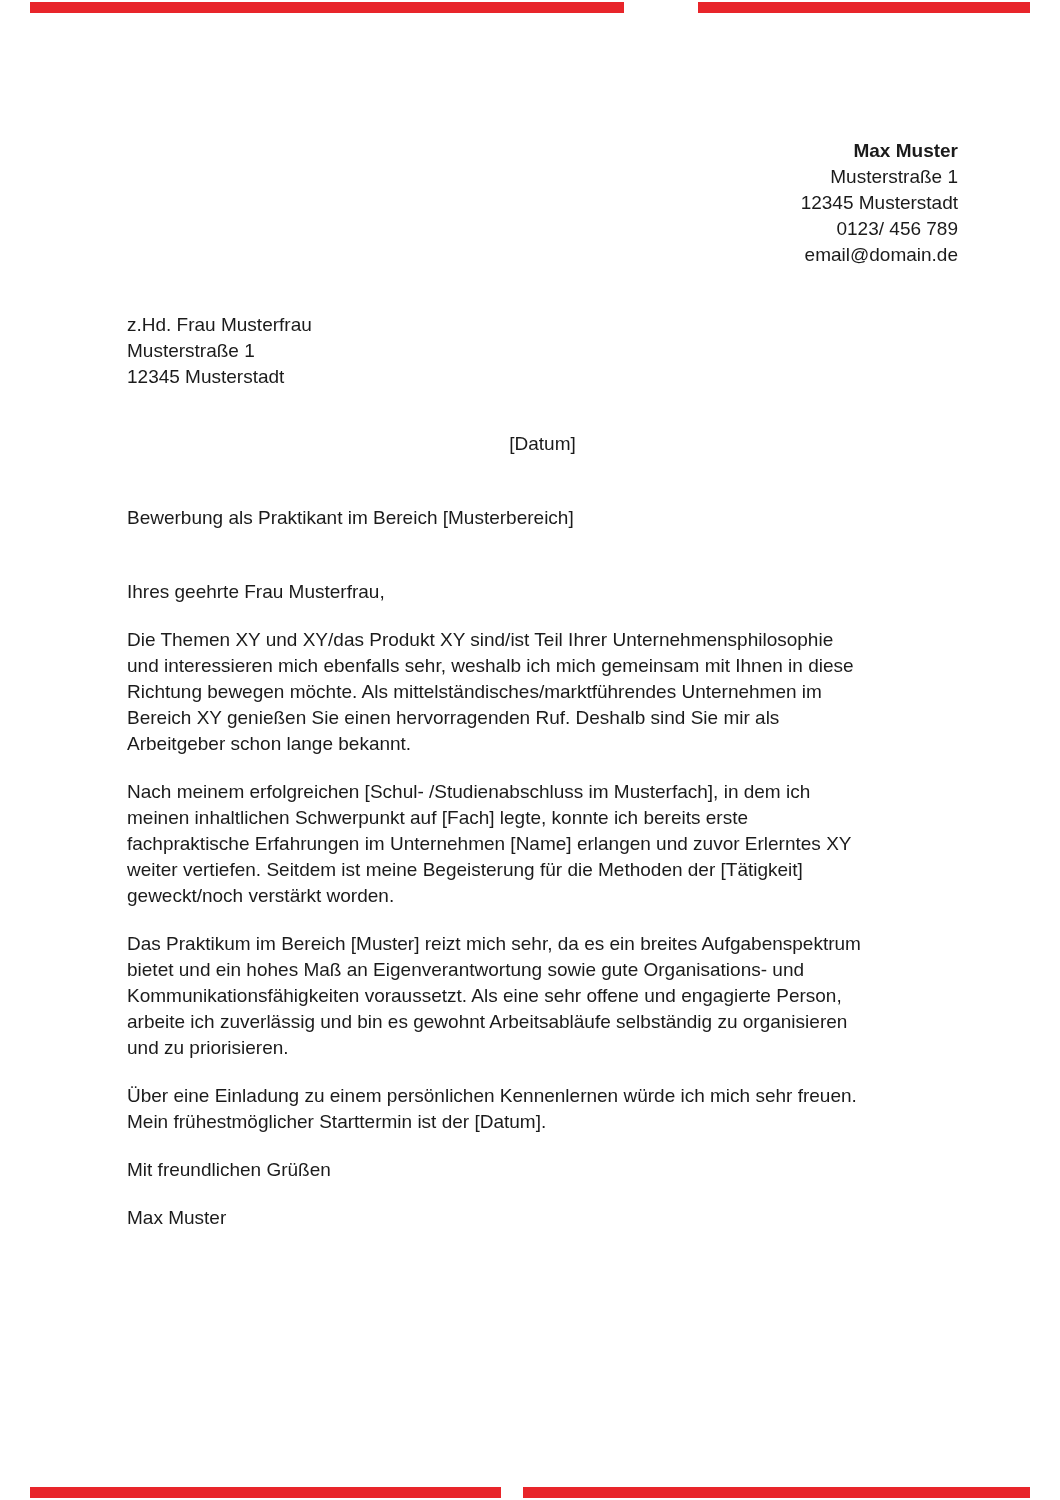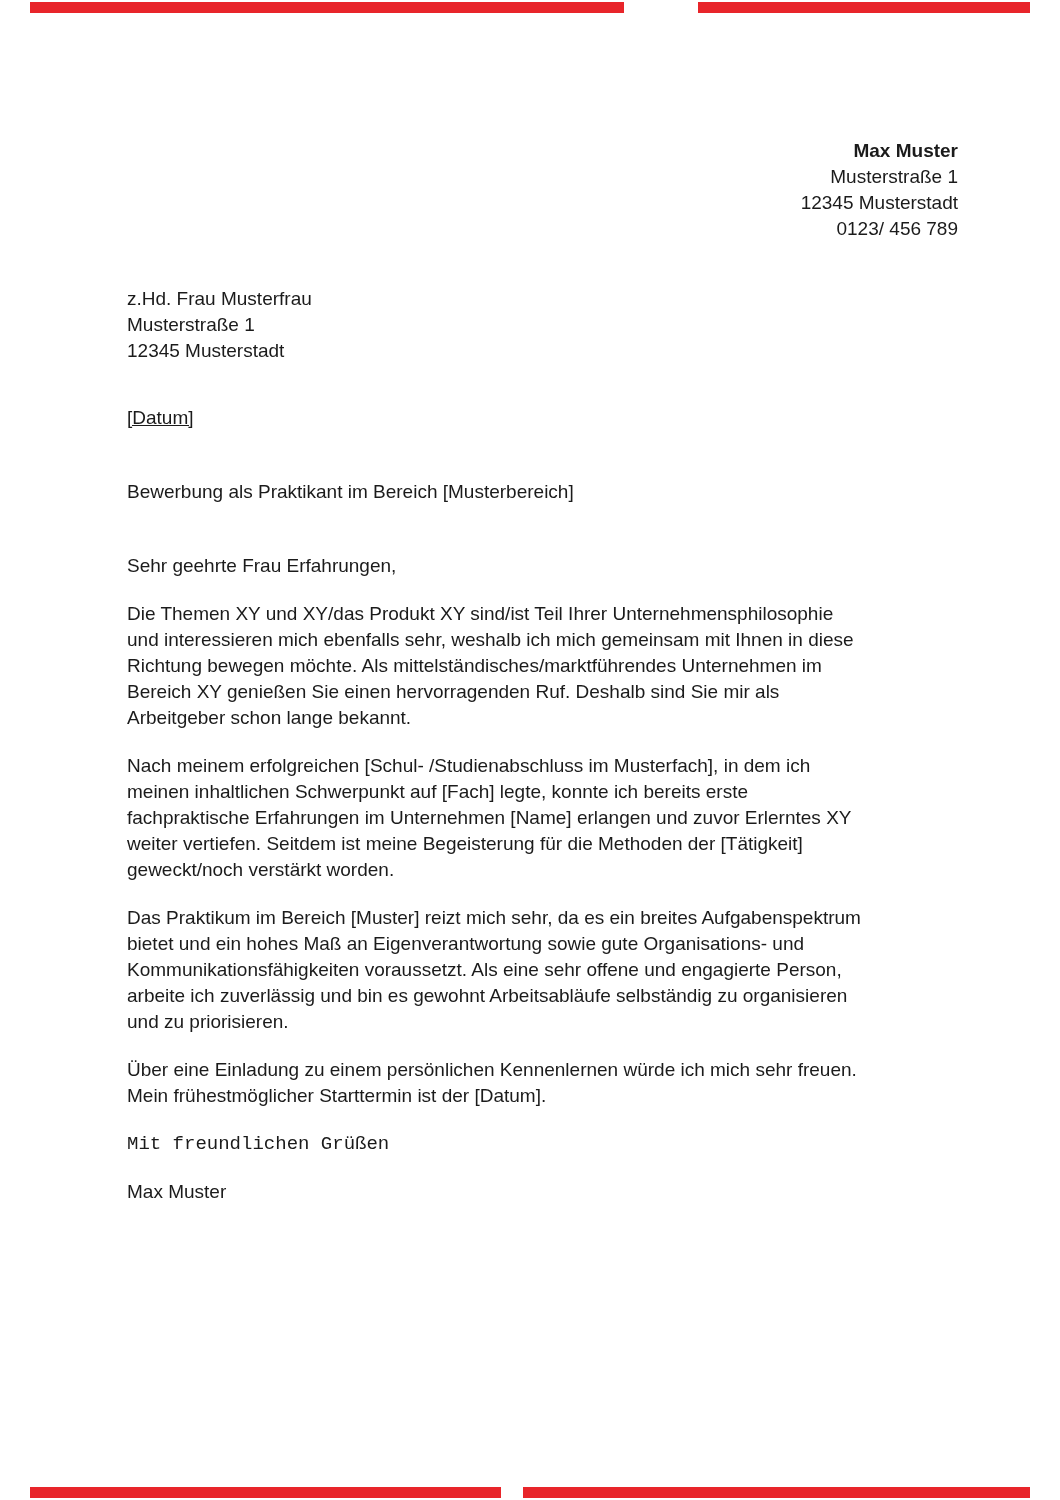--- a/index.html
+++ b/index.html
@@ -37,60 +37,61 @@
   .edge-bar.bottom.right { left: 523px; width: 507px; }
   .content {
     position: absolute;
     top: 0; left: 0;
     width: 1060px;
     padding: 138px 102px 0 127px;
   }
   .bold { font-weight: bold; }
   .sender { text-align: right; }
   .recipient { margin-top: 44px; }
-  .datum { margin-top: 41px; text-align: left; text-decoration: underline; }
+  .datum { margin-top: 41px; text-align: center; }
   .subject { margin-top: 48px; font-weight: normal; }
   .salutation { margin-top: 48px; }
   .para {
     margin-top: 22px;
     white-space: pre;
   }
-  .closing { margin-top: 22px; font-family: Liberation Mono, monospace; }
+  .closing { margin-top: 22px; }
   .signature { margin-top: 22px; }
 </style>
 </head>
 <body>
 
 <div class="page">
 
   <div class="edge-bar top left"></div>
   <div class="edge-bar top right"></div>
   <div class="edge-bar bottom left"></div>
   <div class="edge-bar bottom right"></div>
 
   <div class="content">
 
     <div class="sender">
       <div class="bold">Max Muster</div>
       <div>Musterstraße 1</div>
       <div>12345 Musterstadt</div>
       <div>0123/ 456 789</div>
+      <div>email@domain.de</div>
     </div>
 
     <div class="recipient">
       <div>z.Hd. Frau Musterfrau</div>
       <div>Musterstraße 1</div>
       <div>12345 Musterstadt</div>
     </div>
 
     <div class="datum">[Datum]</div>
 
     <div class="subject">Bewerbung als Praktikant im Bereich [Musterbereich]</div>
 
-    <div class="salutation">Sehr geehrte Frau Erfahrungen,</div>
+    <div class="salutation">Ihres geehrte Frau Musterfrau,</div>
 
     <p class="para">Die Themen XY und XY/das Produkt XY sind/ist Teil Ihrer Unternehmensphilosophie
 und interessieren mich ebenfalls sehr, weshalb ich mich gemeinsam mit Ihnen in diese
 Richtung bewegen möchte. Als mittelständisches/marktführendes Unternehmen im
 Bereich XY genießen Sie einen hervorragenden Ruf. Deshalb sind Sie mir als
 Arbeitgeber schon lange bekannt.</p>
     <p class="para">Nach meinem erfolgreichen [Schul- /Studienabschluss im Musterfach], in dem ich
 meinen inhaltlichen Schwerpunkt auf [Fach] legte, konnte ich bereits erste
 fachpraktische Erfahrungen im Unternehmen [Name] erlangen und zuvor Erlerntes XY
 weiter vertiefen. Seitdem ist meine Begeisterung für die Methoden der [Tätigkeit]

